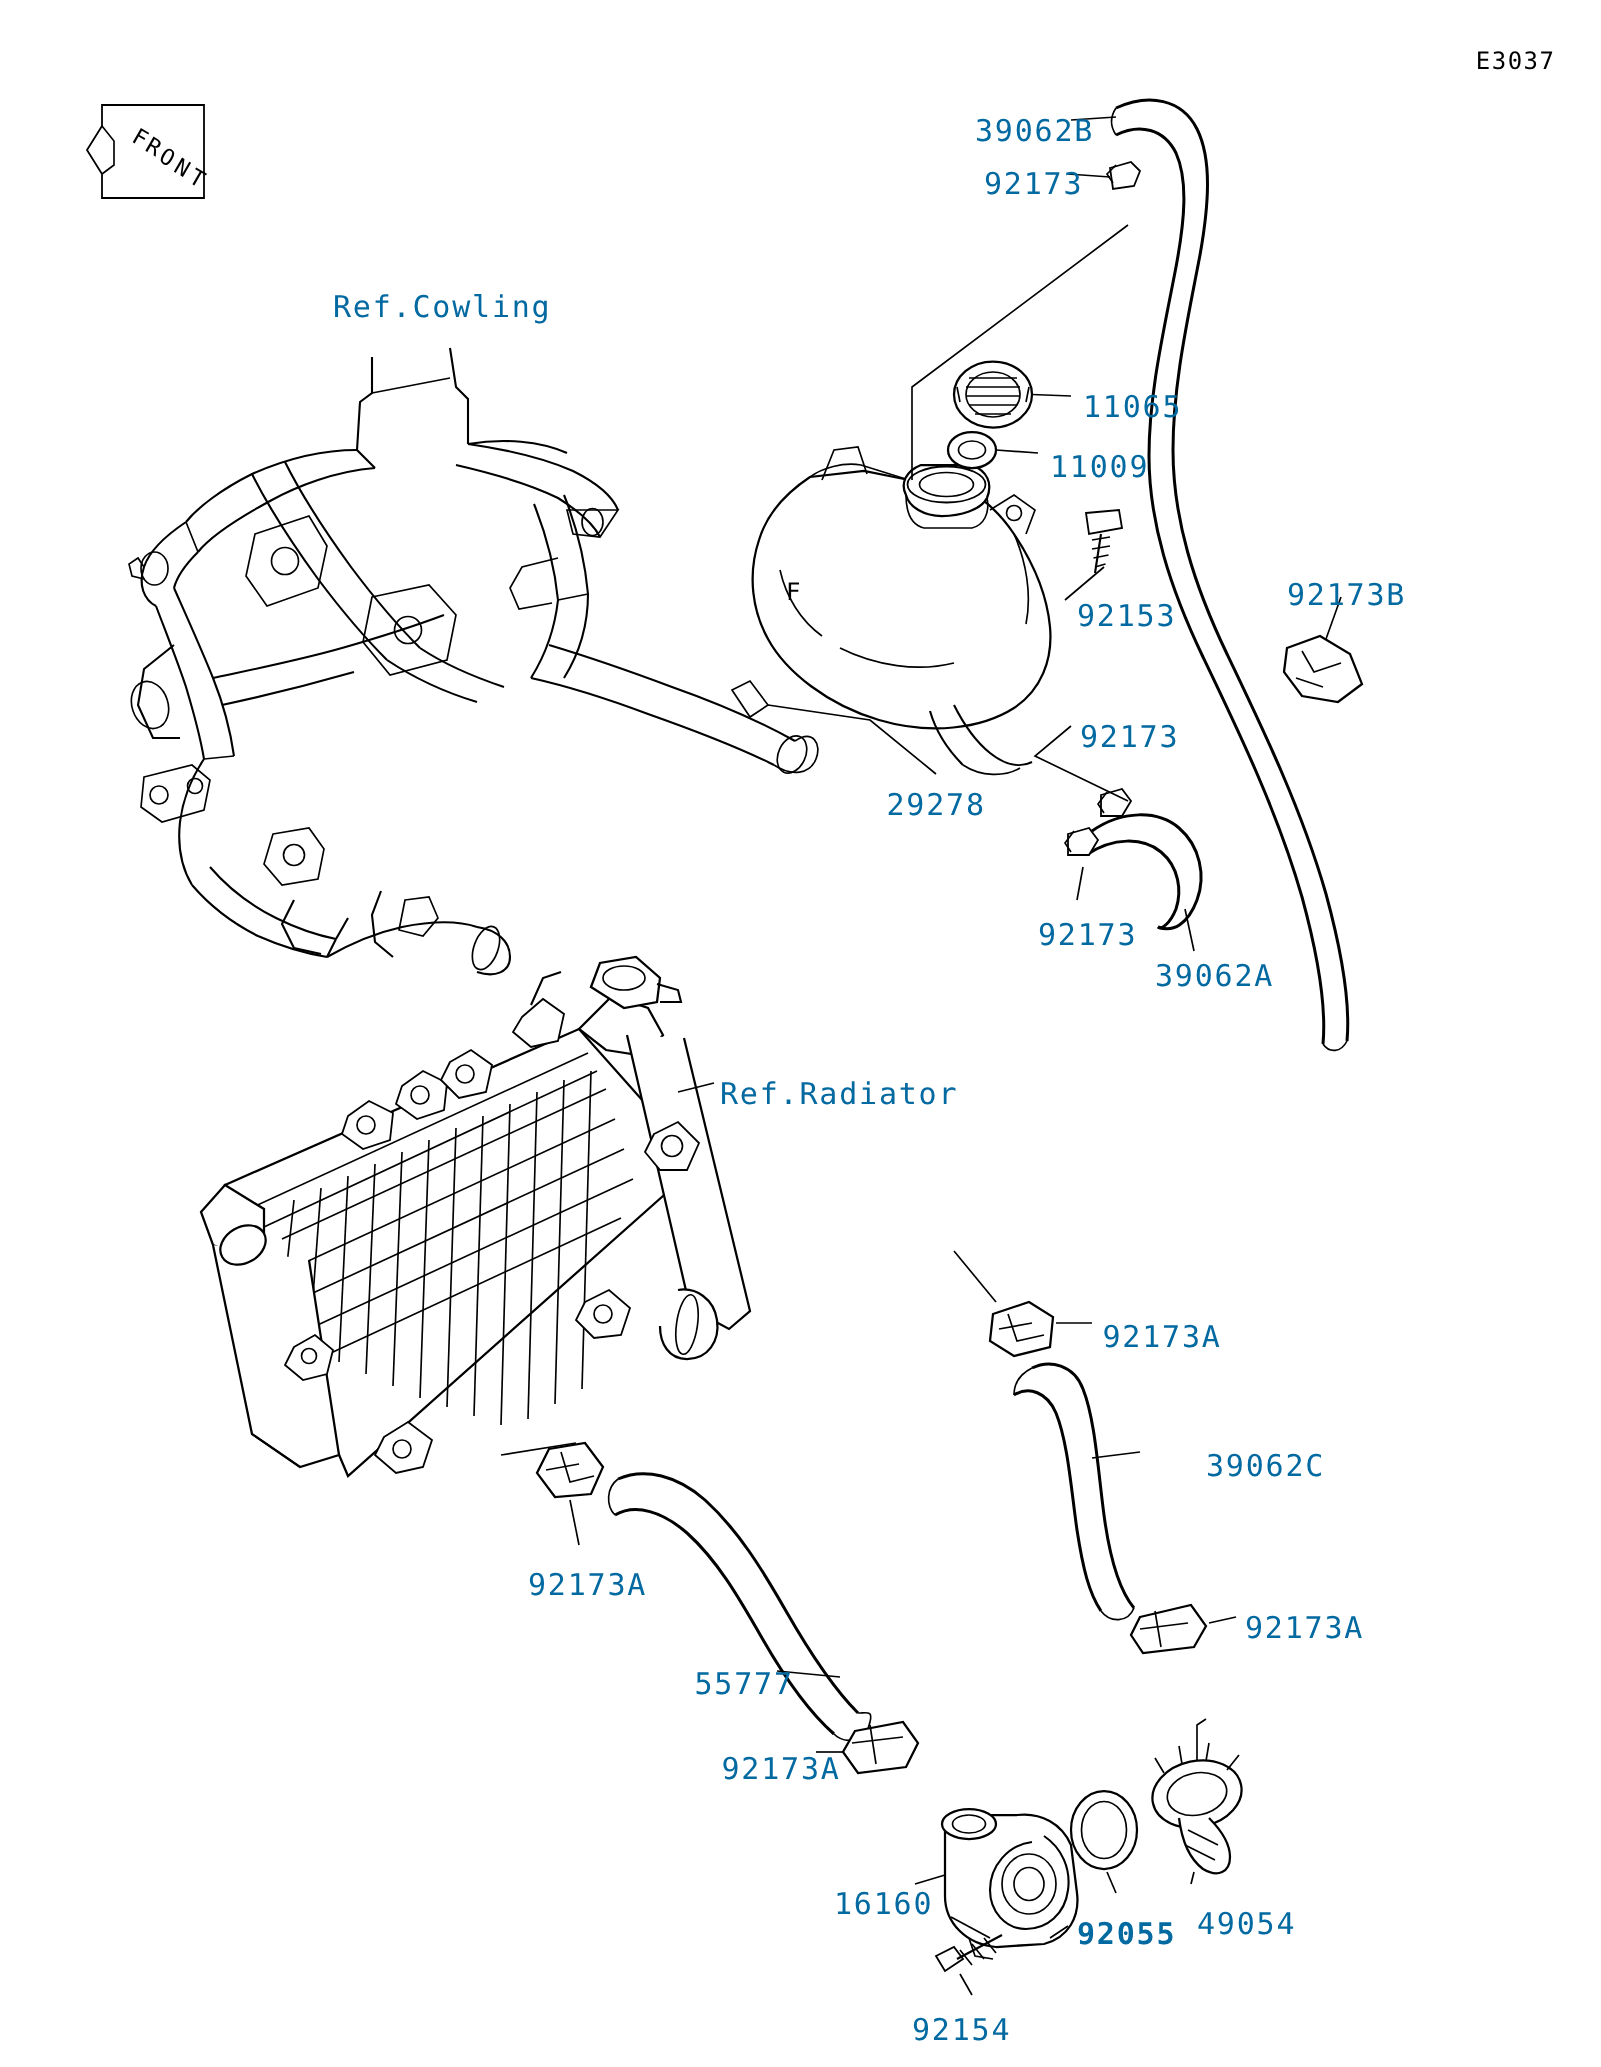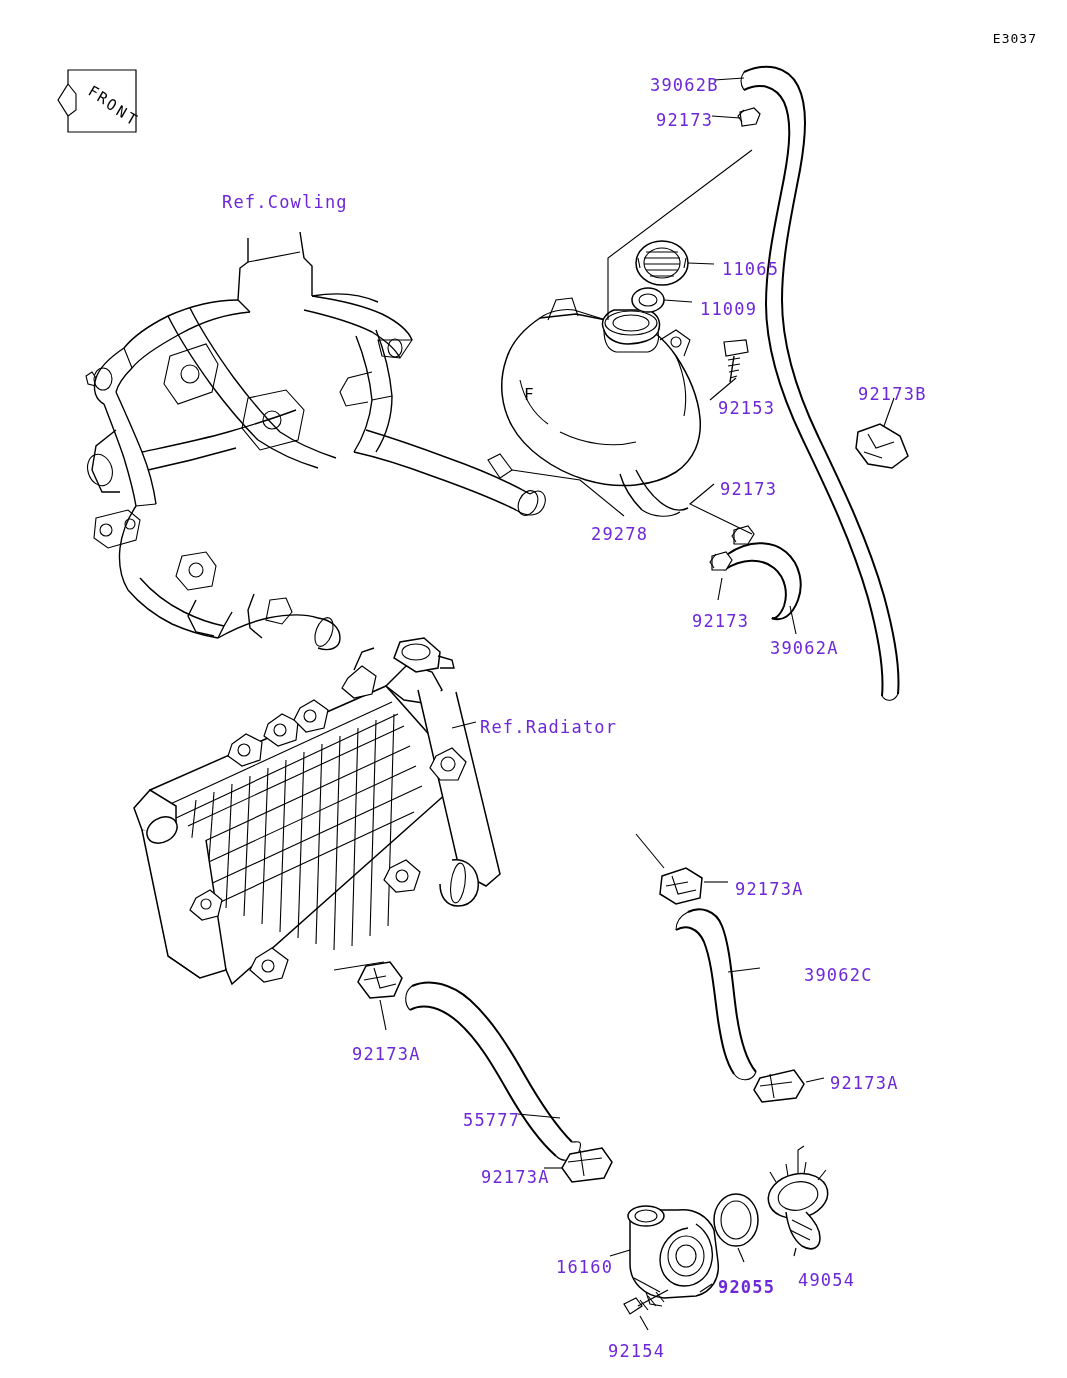--- a/index.html
+++ b/index.html
@@ -11,31 +11,31 @@
     position: relative;
     width: 1067px;
     height: 1378px;
     background: #ffffff;
     font-family: "DejaVu Sans Mono", monospace;
     overflow: hidden;
   }
   .lbl {
     position: absolute;
     font-family: "DejaVu Sans Mono", monospace;
-    font-size: 17px;
+    font-size: 20px;
     letter-spacing: 1.2px;
-    color: #6d28d9;
+    color: #0369a1;
     white-space: nowrap;
   }
   .diag-code {
     position: absolute;
     top: 31px;
     right: 30px;
     font-family: "DejaVu Sans Mono", monospace;
-    font-size: 13px;
+    font-size: 16px;
     letter-spacing: 1px;
     color: #000;
   }
   svg.art {
     position: absolute;
     left: 0;
     top: 0;
     width: 1067px;
     height: 1378px;
   }

